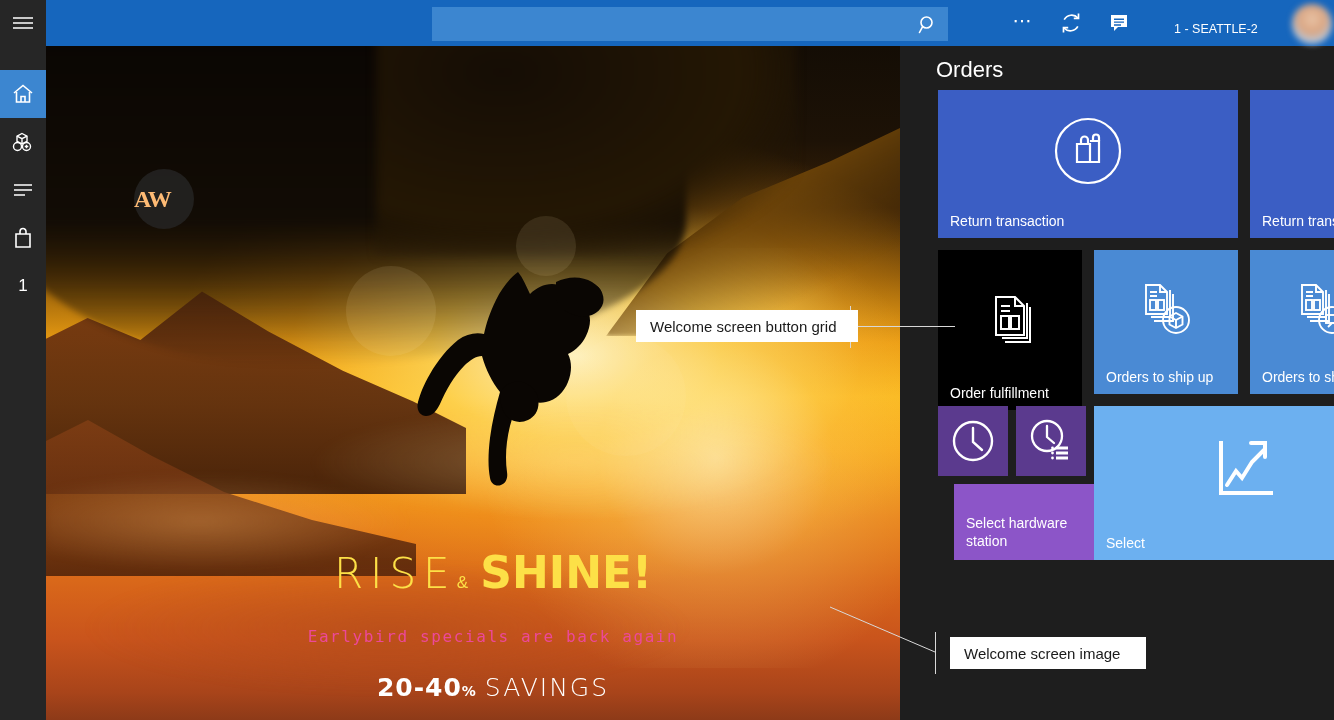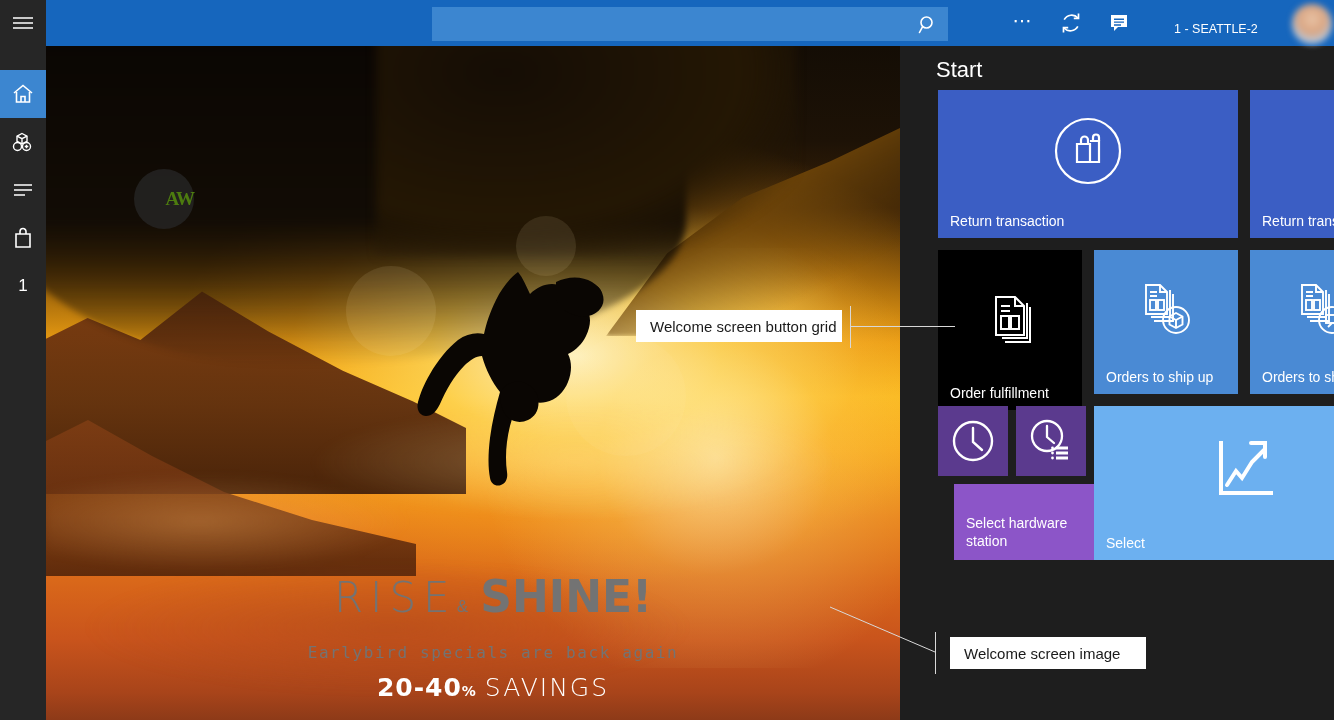--- a/index.html
+++ b/index.html
@@ -129,45 +129,45 @@
       radial-gradient(ellipse 300px 70px at 18% 40%, rgba(255,190,110,0.30) 0%, rgba(255,190,110,0) 70%),
       radial-gradient(ellipse 380px 80px at 62% 22%, rgba(255,225,160,0.28) 0%, rgba(255,225,160,0) 70%),
       radial-gradient(ellipse 420px 90px at 40% 72%, rgba(170,72,26,0.45) 0%, rgba(170,72,26,0) 72%);
     filter: blur(4px);
   }
   .hero-bokeh { position: absolute; border-radius: 50%; background: rgba(255,240,190,0.10); pointer-events: none; }
 
   .aw-logo {
     position: absolute; left: 88px; top: 123px; width: 60px; height: 60px;
     border-radius: 50%; background: rgba(40,40,40,0.72);
-    display: flex; align-items: center; justify-content: flex-end;
-    color: #4d7c0f; font-family: "Liberation Serif", serif;
-    font-weight: bold; font-size: 19px; letter-spacing: -1px;
+    display: flex; align-items: center; justify-content: flex-start;
+    color: #fdba74; font-family: "Liberation Serif", serif;
+    font-weight: bold; font-size: 24px; letter-spacing: -1px;
   }
 
   
   .climber { position: absolute; left: 360px; top: 220px; width: 230px; height: 220px; }
 
   .promo { position: absolute; left: 0; bottom: 18px; width: 854px; text-align: center; }
   .promo-line1 {
-    color: #737373; font-size: 44px; line-height: 48px; white-space: nowrap; padding-left: 40px;
+    color: #fde047; font-size: 44px; line-height: 64px; white-space: nowrap; padding-left: 40px;
   }
   .promo-rise {
     font-family: "DejaVu Sans", sans-serif; font-weight: 300; letter-spacing: 7px; font-size: 42px;
   }
   .promo-amp { font-size: 17px; letter-spacing: 0; vertical-align: baseline; }
   .promo-shine {
     font-family: "DejaVu Sans", sans-serif; font-weight: bold; font-size: 44px; letter-spacing: 0px;
   }
   .promo-line2 {
-    color: #737373; font-family: "DejaVu Sans Mono", monospace;
+    color: #ec4899; font-family: "DejaVu Sans Mono", monospace;
     font-size: 16px; letter-spacing: 1.6px; margin-top: 12px; padding-left: 40px;
   }
   .promo-line3 {
-    color: #ffffff; font-size: 25px; margin-top: 11px; letter-spacing: 1px; padding-left: 40px;
+    color: #ffffff; font-size: 25px; margin-top: 27px; letter-spacing: 1px; padding-left: 40px;
   }
   .promo-pct-num { font-family: "DejaVu Sans", sans-serif; font-weight: bold; font-size: 25px; }
   .promo-pct-sym { font-family: "DejaVu Sans", sans-serif; font-weight: bold; font-size: 14px; }
   .promo-savings { font-family: "DejaVu Sans", sans-serif; font-weight: 300; letter-spacing: 2px; }
 
   
   .panel {
     position: absolute; left: 900px; top: 46px; width: 434px; height: 674px;
     background: #1e1e1e; overflow: hidden;
   }
@@ -247,21 +247,21 @@
       </div>
       <div class="promo-line2">Earlybird specials are back again</div>
       <div class="promo-line3">
         <span class="promo-pct-num">20-40</span><span class="promo-pct-sym">%</span>
         <span class="promo-savings">SAVINGS</span>
       </div>
     </div>
   </div>
 
   <div class="panel">
-    <div class="panel-title">Start</div>
+    <div class="panel-title">Orders</div>
     <div class="tilegrid">
 
       <div class="tile" style="left:0px; top:0px; width:300px; height:148px; background:#3b5ec4;">
         <div class="tile-icon up">
           <svg width="76" height="76" viewBox="0 0 76 76" fill="none" stroke="#fff" stroke-width="2.2">
             <circle cx="38" cy="38" r="32"></circle>
             <path d="M27 31 h13 v18 h-13 z"></path>
             <path d="M40 28 h9 v21 h-9"></path>
             <path d="M31 31 v-4 a3.5 3.5 0 0 1 7 0 v4"></path>
             <path d="M43 28 v-3.5 a3 3 0 0 1 6 0 V28"></path>
@@ -448,21 +448,21 @@
         <path d="M8 8 V5.5 a3 3 0 0 1 6 0 V8"></path>
       </svg>
     </div>
 
     <div class="rail-item">
       <span class="rail-num">1</span>
     </div>
 
   </div>
 
-  <div class="callout" style="left:636px; top:310px; width:206px; height:32px;">
+  <div class="callout" style="left:636px; top:310px; width:222px; height:32px;">
     <span>Welcome screen button grid</span>
   </div>
   <div class="leader leader-v" style="left:850px; top:306px; height:42px;"></div>
   <div class="leader leader-h" style="left:850px; top:326px; width:105px;"></div>
 
   <div class="callout" style="left:950px; top:637px; width:196px; height:32px;">
     <span>Welcome screen image</span>
   </div>
   <div class="leader leader-v" style="left:935px; top:632px; height:42px;"></div>
   <svg class="leader" style="left:830px; top:600px; width:110px; height:55px;">

